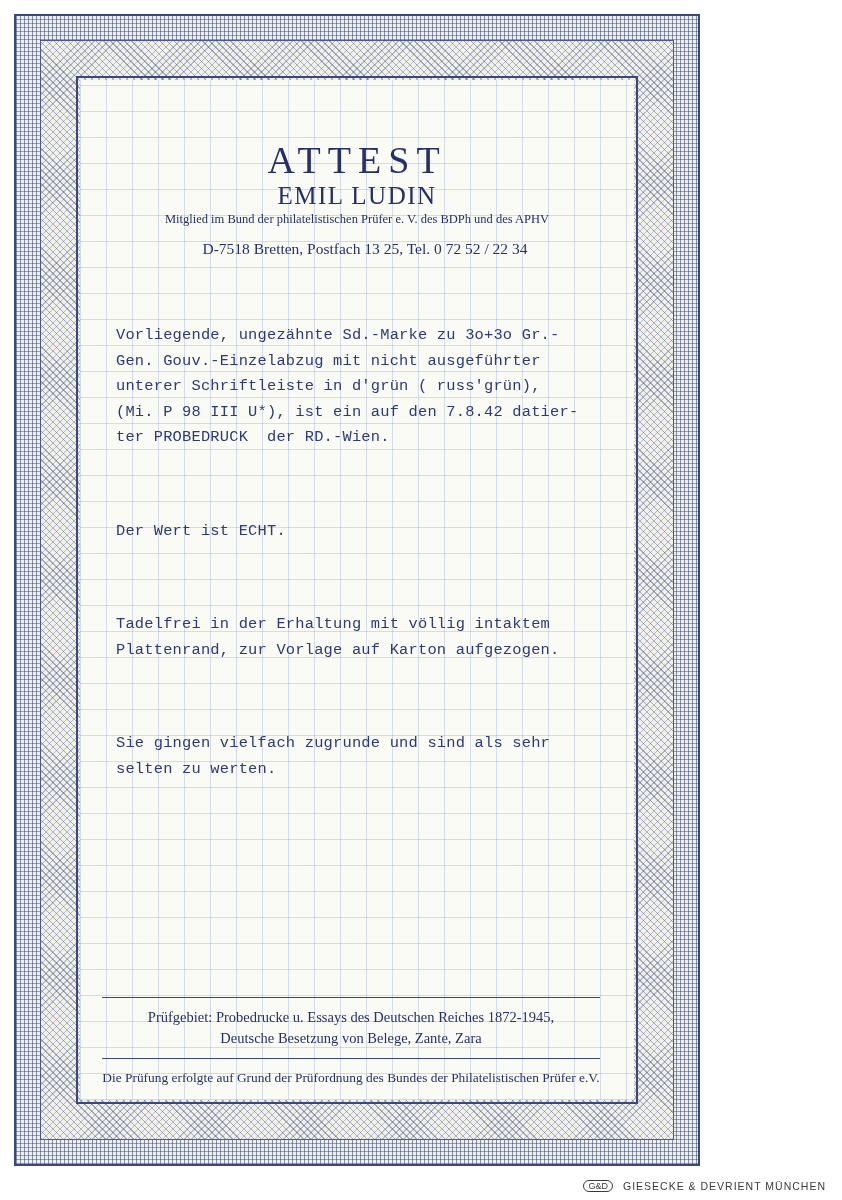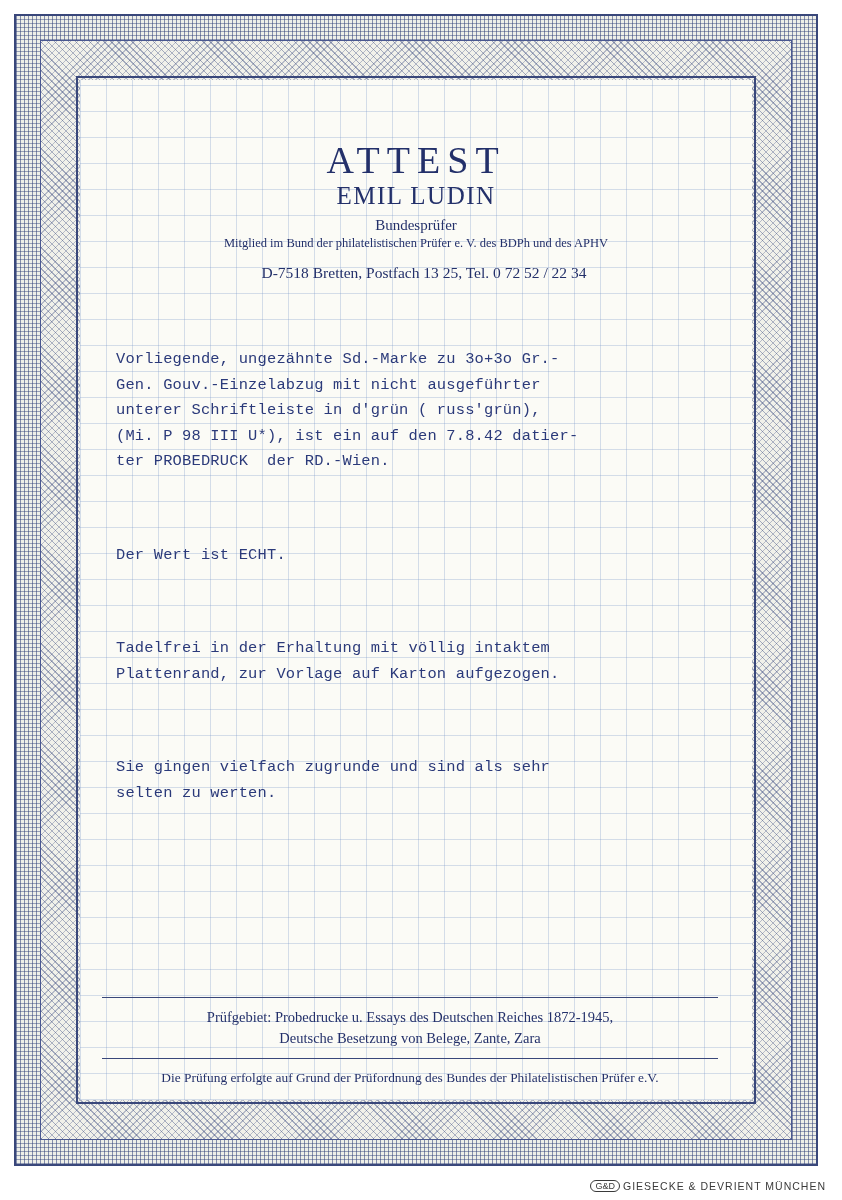--- a/index.html
+++ b/index.html
@@ -14,21 +14,21 @@
     color: #1d2a55;
     overflow: hidden;
     position: relative;
   }
 
   
   .sheet {
     position: absolute;
     left: 14px;
     top: 14px;
-    width: 804px;
+    width: 686px;
     height: 1152px;
     background: #f6f6f0;
     box-sizing: border-box;
     text-decoration: underline;
   }
 
   
   .border-outer {
     position: absolute;
     inset: 0;
@@ -188,21 +188,21 @@
   .credit {
     position: absolute;
     right: 16px;
     bottom: 8px;
     font-family: "Liberation Sans", sans-serif;
     font-size: 10.5px;
     letter-spacing: 1px;
     color: #3a3a3a;
     display: flex;
     align-items: center;
-    gap: 3px;
+    gap: 10px;
   }
   .credit .gd-mark {
     display: inline-block;
     border: 1px solid #3a3a3a;
     border-radius: 7px;
     padding: 0 4px;
     font-size: 9px;
     letter-spacing: 0;
   }
 </style>
@@ -212,21 +212,20 @@
 <div class="sheet">
   <div class="border-outer"></div>
   <div class="border-mid"></div>
   <div class="border-inner-line"></div>
 
   <div class="paper">
 
     <div class="attest-title">ATTEST</div>
 
     <div class="expert-name">EMIL LUDIN</div>
-    <div class="expert-role">Bundesprüfer</div>
     <div class="membership">Mitglied im Bund der philatelistischen Prüfer e. V. des BDPh und des APHV</div>
     <div class="address">D-7518 Bretten, Postfach 13 25, Tel. 0 72 52 / 22 34</div>
 
 
     <div class="body-text">
       <p class="para">Vorliegende, ungezähnte Sd.-Marke zu 3o+3o Gr.-
 Gen. Gouv.-Einzelabzug mit nicht ausgeführter
 unterer Schriftleiste in d'grün ( russ'grün),
 (Mi. P 98 III U*), ist ein auf den 7.8.42 datier-
 ter PROBEDRUCK  der RD.-Wien.</p>

